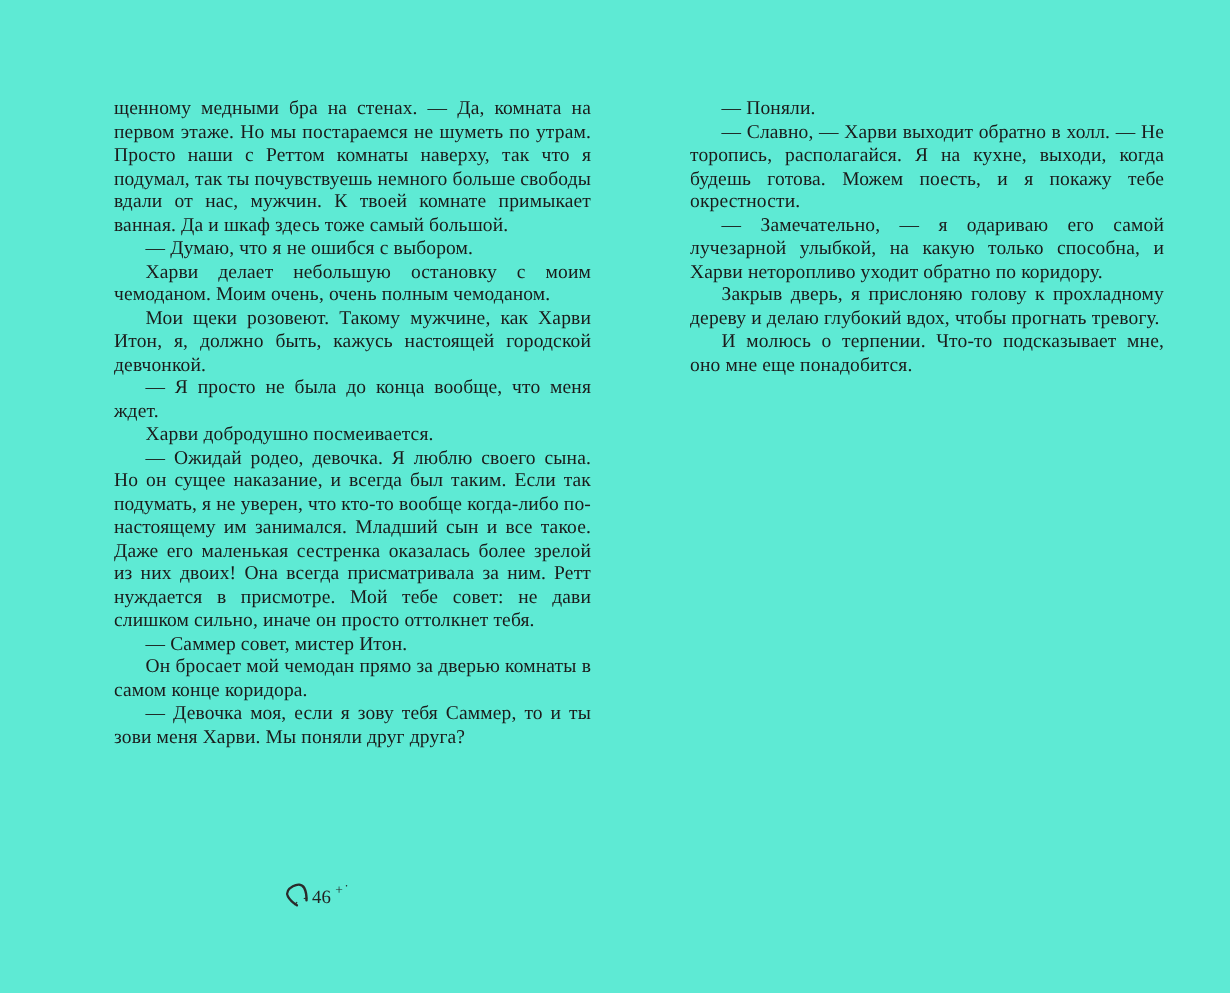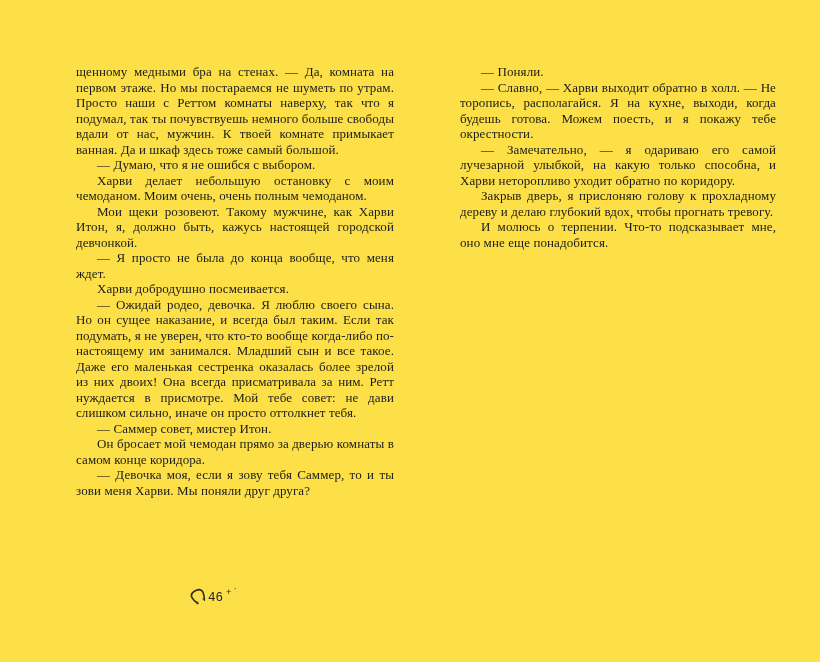--- a/index.html
+++ b/index.html
@@ -11,21 +11,21 @@
     width: 820px;
     height: 662px;
     font-family: "Liberation Serif", "DejaVu Serif", serif;
     color: #1b1b1b;
     overflow: hidden;
   }
   .spread {
     position: relative;
     width: 820px;
     height: 662px;
-    background: #fde047;
+    background: #5eead4;
   }
   .text-col {
     position: absolute;
     top: 64px;
     text-align: justify;
     font-size: 13px;
     line-height: 15.5px;
     letter-spacing: 0.1px;
     hyphens: auto;
   }
@@ -38,21 +38,20 @@
   }
   p.para.no-indent { text-indent: 0; }
 
   .page-footer {
     position: absolute;
     top: 585px;
     left: 190px;
     display: flex;
     align-items: flex-end;
     gap: 3px;
-    font-family: Liberation Mono, monospace;
   }
   .horseshoe {
     display: inline-block;
     transform: rotate(-28deg) translateY(4px);
   }
   .page-number {
     font-size: 12.5px;
     color: #222222;
     line-height: 14px;
   }

